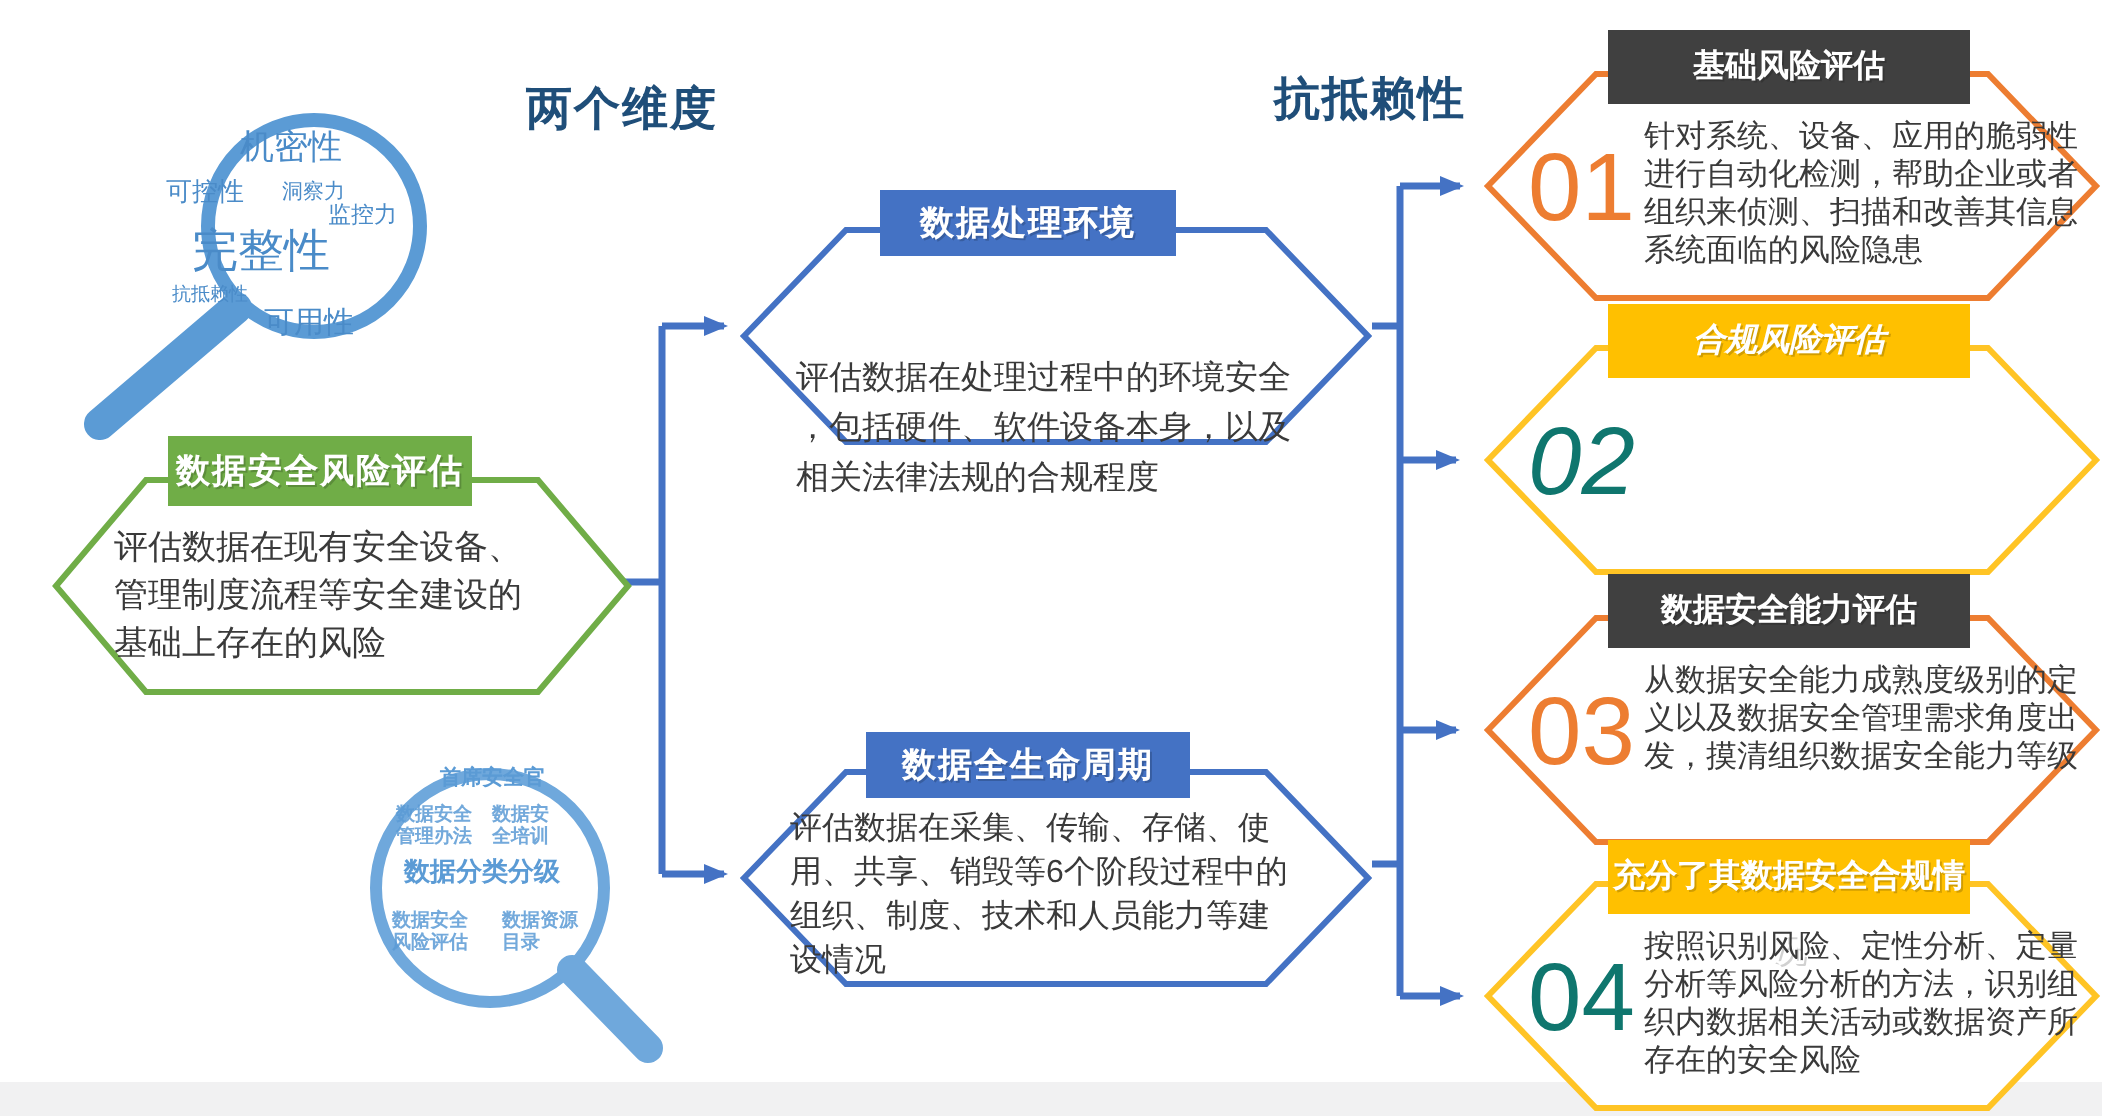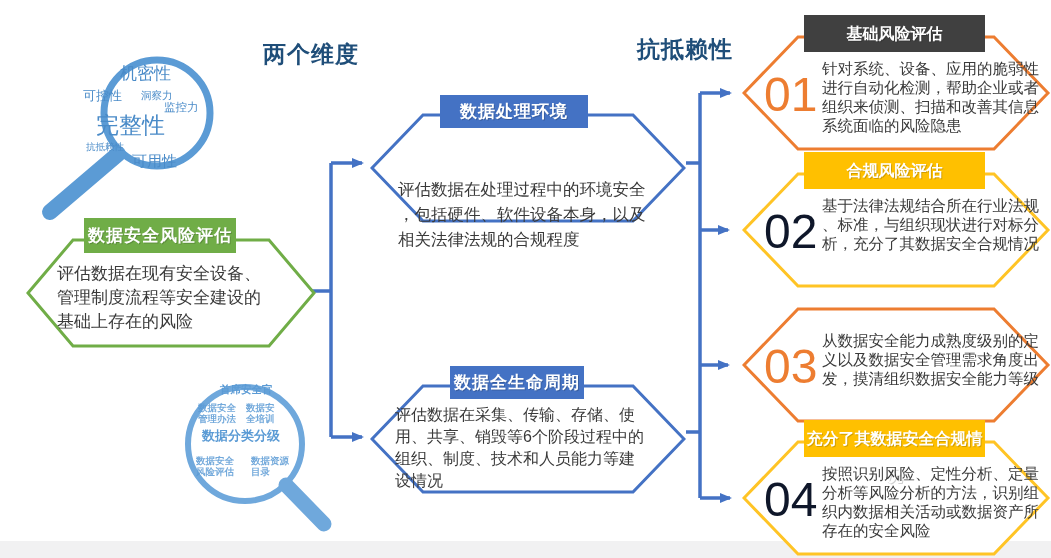--- a/index.html
+++ b/index.html
@@ -49,37 +49,37 @@
   .root-card .card-header{left:58px;top:0;width:152px;height:35px;line-height:35px;font-size:17px;background:#70AD47;}
   .root-card .card-body{left:31px;top:44px;width:218px;font-size:17px;line-height:24px;}
 
   
   .dim-card{position:absolute;left:370px;width:316px;height:132px;}
   #dim-card-0{top:95px;}
   #dim-card-1{top:366px;}
   .dim-card .hexsvg{top:18px;}
   .dim-card .card-header{top:0;height:33px;line-height:33px;font-size:17px;background:#4472C4;}
   #dim-card-0 .card-header{left:70px;width:148px;}
-  #dim-card-1 .card-header{left:80px;width:134px;}
+  #dim-card-1 .card-header{left:63px;width:162px;}
   #dim-card-0 .card-body{left:28px;top:42px;width:248px;font-size:16.5px;line-height:25px;margin-top:40px;}
   #dim-card-1 .card-body{left:25px;top:38px;width:252px;font-size:16px;line-height:22px;}
 
   
   .mcard{position:absolute;left:742px;width:309px;height:140px;}
   #mcard-0{top:15px;}
-  #mcard-1{top:152px;}
+  #mcard-1{top:152px;font-style:italic;}
   #mcard-2{top:287px;}
   #mcard-3{top:420px;}
   .mcard .hexsvg{top:0;}
   .mcard .card-header{left:62px;top:0;width:181px;height:37px;line-height:37px;font-size:16px;letter-spacing:0;}
   .mcard.orange .card-header{background:#404040;}
   .mcard.gold .card-header{background:#FFC000;}
   .mcard .mnumber{position:absolute;left:22px;top:52px;font-size:48px;font-weight:400;}
   .mcard.orange .mnumber{color:#ED7D31;}
-  .mcard.gold .mnumber{color:#0f172a;}
+  .mcard.gold .mnumber{color:#0f766e;}
   .mcard .card-body{left:80px;top:44px;width:226px;font-size:15.5px;line-height:19px;}
 </style>
 </head>
 <body>
 
 <div class="canvas">
 
   <div class="bottom-strip"></div>
 
   <svg class="connectors" viewBox="0 0 1051 558">
@@ -169,27 +169,27 @@
     <div class="mnumber">01</div>
     <div class="card-body">针对系统、设备、应用的脆弱性进行自动化检测，帮助企业或者组织来侦测、扫描和改善其信息系统面临的风险隐患</div>
   </div>
 
   <div id="mcard-1" class="mcard gold">
     <svg class="hexsvg" width="309" height="140">
       <polygon points="2,78 56,22 252,22 306,78 252,134 56,134" fill="#ffffff" stroke="#FFC425" stroke-width="3"></polygon>
     </svg>
     <div class="card-header">合规风险评估</div>
     <div class="mnumber">02</div>
-    <div class="card-body">基于法律法规结合所在行业法规、标准，与组织现状进行对标分析，充分了其数据安全合规情况</div>
   </div>
 
   <div id="mcard-2" class="mcard orange">
     <svg class="hexsvg" width="309" height="140">
       <polygon points="2,78 56,22 252,22 306,78 252,134 56,134" fill="#ffffff" stroke="#ED7D31" stroke-width="3"></polygon>
     </svg>
+    <div class="card-header">数据安全能力评估</div>
     <div class="mnumber">03</div>
     <div class="card-body">从数据安全能力成熟度级别的定义以及数据安全管理需求角度出发，摸清组织数据安全能力等级</div>
   </div>
 
   <div id="mcard-3" class="mcard gold">
     <svg class="hexsvg" width="309" height="140">
       <polygon points="2,78 56,22 252,22 306,78 252,134 56,134" fill="#ffffff" stroke="#FFC425" stroke-width="3"></polygon>
     </svg>
     <div class="card-header">充分了其数据安全合规情况</div>
     <div class="mnumber">04</div>

